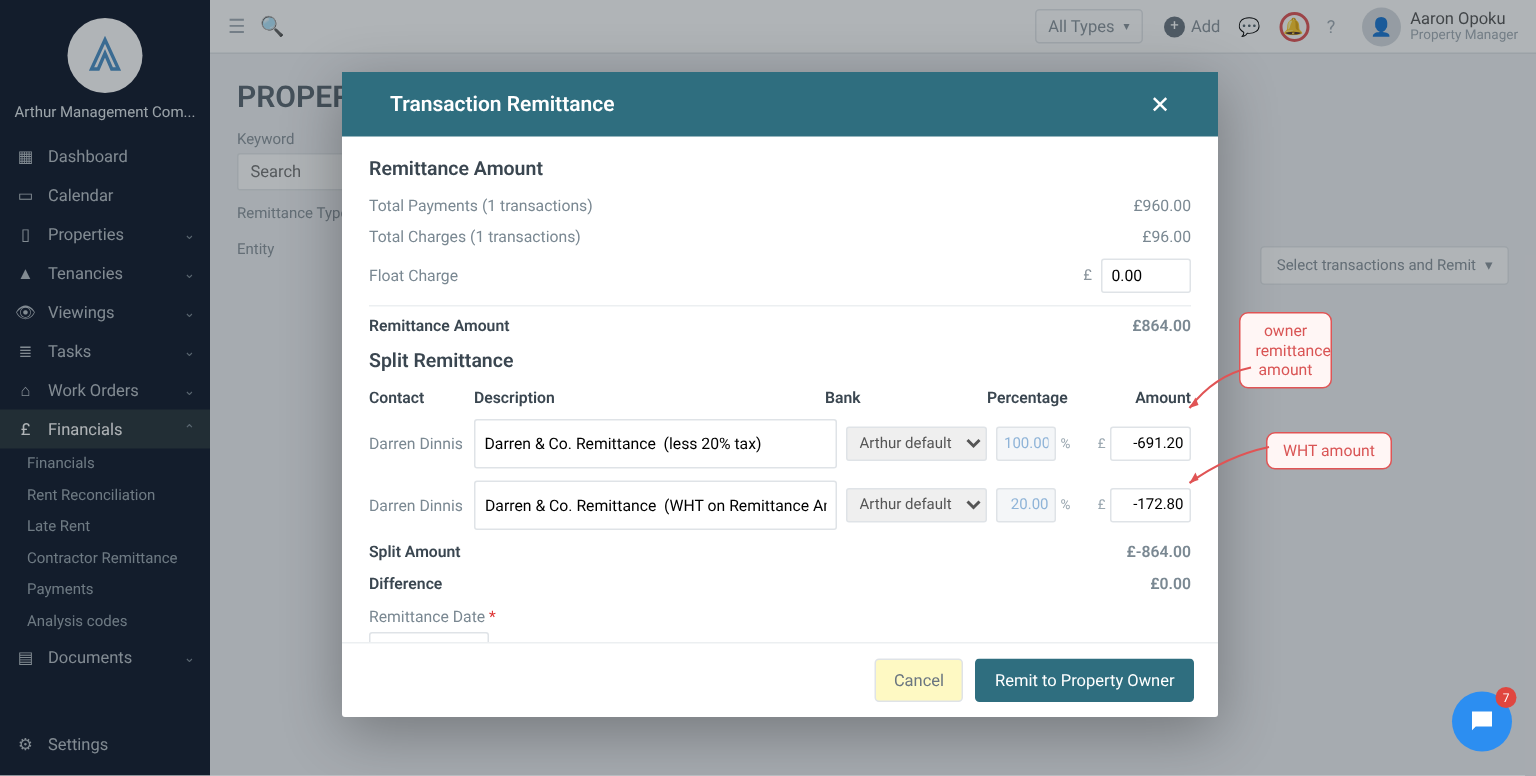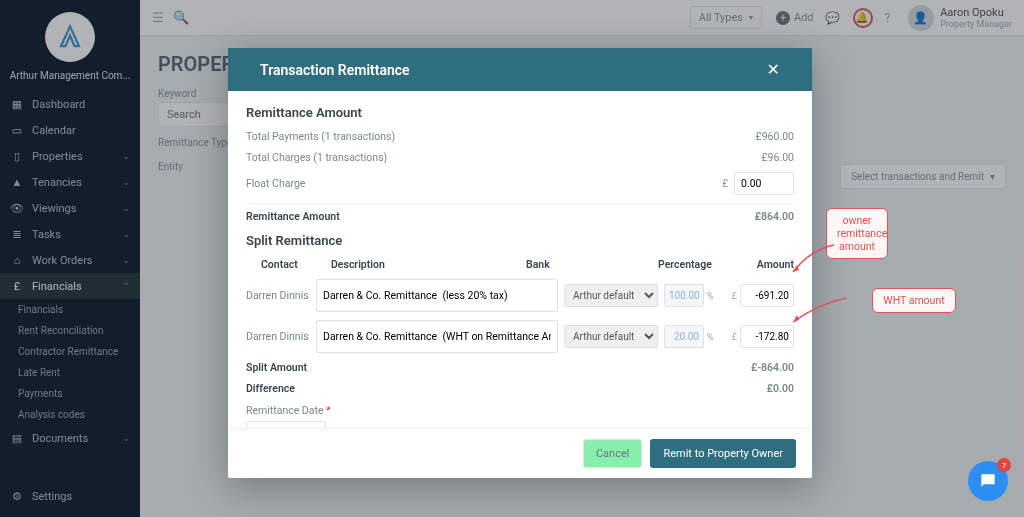--- a/index.html
+++ b/index.html
@@ -55,50 +55,50 @@
   .modal-body::-webkit-scrollbar { width:6px; }
   .modal-body::-webkit-scrollbar-thumb { background:#c9cfd4; }
   .section-title { font-size:13px; font-weight:600; color:#3a4650; margin-bottom:10px; }
   .line { display:flex; align-items:center; font-size:10.5px; color:#7a8892; margin-bottom:8px; }
   .line .lbl { flex:1; }
   .line .val { color:#7a8892; }
   .line input.float { width:60px; border:1px solid #dfe3e7; padding:4px 6px; font-size:10.5px; text-align:left; border-radius:2px; }
   .currency-prefix { margin-right:6px; color:#8a949c; font-size:10px; }
   .line.bold { font-weight:600; color:#3a4650; }
   .split-head { display:flex; font-size:10.5px; color:#3a4650; font-weight:600; margin:4px 0 8px; }
-  .split-head .c1 { width:70px;margin-left:15px; }
+  .split-head .c1 { width:70px; }
   .split-head .c2 { flex:1; }
   .split-head .c3 { width:108px; }
-  .split-head .c4 { width:66px;margin-left:24px; }
+  .split-head .c4 { width:66px; }
   .split-head .c5 { width:70px; text-align:right; }
   .split-row { display:flex; align-items:center; font-size:10.5px; margin-bottom:8px; }
   .split-row .c1 { width:70px; color:#7a8892; }
   .split-row .c2 { flex:1; }
   .split-row .c2 input { width:100%; border:1px solid #dfe3e7; padding:9px 6px; font-size:10.5px; border-radius:2px; }
   .split-row .c3 { width:100px; padding-left:6px; }
   .split-row .c3 select { width:100%; border:1px solid #dfe3e7; padding:4px 4px; font-size:10px; border-radius:2px; color:#555; }
   .split-row .c4 { width:66px; display:flex; align-items:center; gap:3px; padding-left:6px; }
   .split-row .c4 input { width:40px; border:1px solid #dfe3e7; padding:5px 4px; font-size:10px; border-radius:2px; background:#f4f6f8; color:#8fb4d8; text-align:right; }
   .split-row .c4 .pct { font-size:9px; color:#9aa7b0; }
   .split-row .c5 { width:70px; display:flex; align-items:center; gap:3px; justify-content:flex-end; }
   .split-row .c5 .cur { font-size:9px; color:#9aa7b0; }
   .split-row .c5 input { width:54px; border:1px solid #dfe3e7; padding:5px 4px; font-size:10px; border-radius:2px; text-align:right; }
   .date-wrap { margin-top:6px; }
   .date-wrap label { font-size:10.5px; color:#7a8892; }
   .date-wrap .req { color:#d33; }
   .date-input { margin-top:4px; width:80px; border:1px solid #dfe3e7; padding:5px 6px; border-radius:2px; display:flex; align-items:center; }
   .modal-foot { padding:10px 16px; border-top:1px solid #eceff1; display:flex; justify-content:flex-end; gap:8px; }
   .btn { padding:7px 12px; font-size:11px; border-radius:3px; cursor:pointer; border:1px solid transparent; }
-  .btn.cancel { background:#86efac; border-color:#dfe3e7; color:#6b7680; }
+  .btn.cancel { background:#fef9c3; border-color:#dfe3e7; color:#6b7680; }
   .btn.primary { background:#2f6e7f; color:#fff; }
 
   
   .callout { position:absolute; border:1px solid #e05455; background:#fff6f5; border-radius:6px; padding:5px 10px; font-size:10.5px; color:#d95555; text-align:center; line-height:1.25; }
   .callout.cb1 { left:826px; top:208px; width:62px; }
-  .callout.cb2 { left:844px; top:288px; width:84px;margin-left:28px; }
+  .callout.cb2 { left:844px; top:288px; width:84px; }
   .pointer { position:absolute; pointer-events:none; }
 
   
   .chat { position:absolute; right:16px; bottom:16px; width:40px; height:40px; border-radius:50%; background:#2c8ef1; display:flex; align-items:center; justify-content:center; color:#fff; }
   .chat .badge { position:absolute; top:-3px; right:-3px; width:14px; height:14px; border-radius:50%; background:#e0463f; color:#fff; font-size:8px; display:flex; align-items:center; justify-content:center; }
 </style>
 </head>
 <body>
 
 <div class="sidebar">
@@ -145,22 +145,22 @@
       <span class="chev">⌄</span>
     </div>
   <div class="nav-item active">
       <span class="ico">£</span>
       <span>Financials</span>
       <span class="chev">⌃</span>
     </div>
 
   <div class="sub-item">Financials</div>
   <div class="sub-item">Rent Reconciliation</div>
+  <div class="sub-item">Late Rent</div>
   <div class="sub-item">Contractor Remittance</div>
-  <div class="sub-item">Late Rent</div>
   <div class="sub-item">Payments</div>
   <div class="sub-item">Analysis codes</div>
 
   <div class="nav-item">
       <span class="ico">▤</span>
       <span>Documents</span>
       <span class="chev">⌄</span>
     </div>
 
   <div class="bottom-nav">

